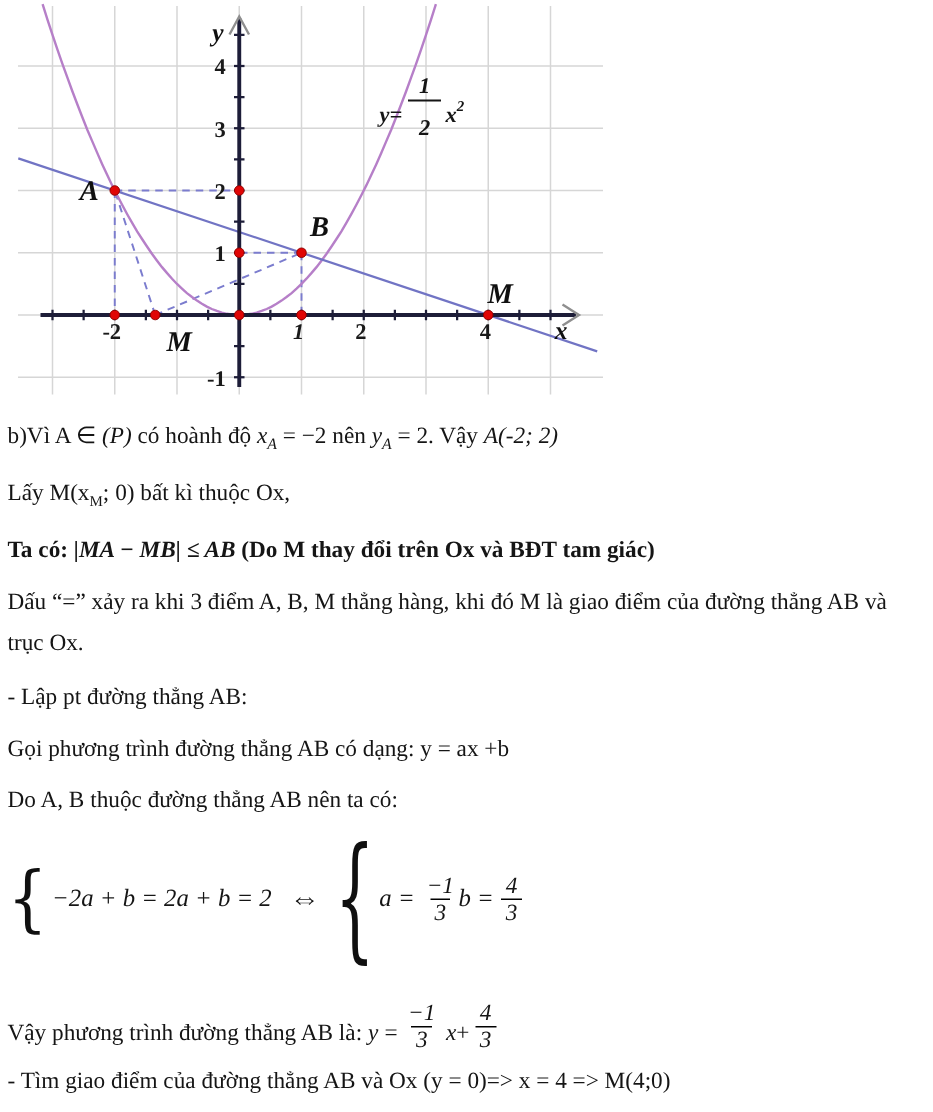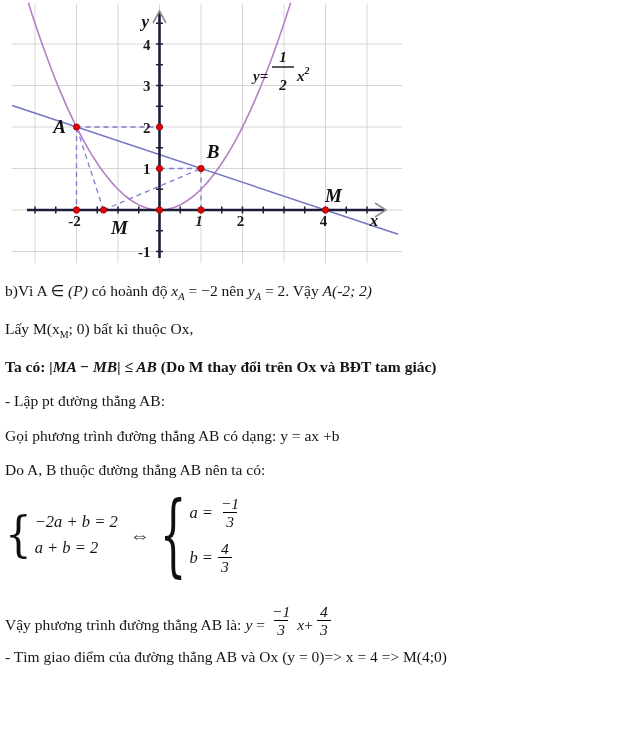--- a/index.html
+++ b/index.html
@@ -29,21 +29,21 @@
   .p6{margin-bottom:8px  !important;}
   .p7{margin-bottom:0    !important;}
   .frac{display:inline-flex;flex-direction:column;align-items:center;vertical-align:middle;line-height:17px;font-size:15.5px;}
   .frac .num{padding:0 3px;}
   .frac .den{border-top:1.3px solid #000;padding:0 3px;}
   .sysrow{display:flex;align-items:center;height:102px;margin:1px 0 1px 0;font-size:16.5px;}
   .sys{display:flex;align-items:center;}
   .brace{display:inline-block;line-height:1;font-weight:400;font-family:"DejaVu Serif",serif;color:#101010;}
   .brace-small{font-size:42px;transform:scaleY(1.15);}
   .brace-big{font-size:42px;transform:scaleY(2.15);}
-  .syscol{display:flex;flex-direction:column;margin-left:3px;}
+  .syscol{display:flex;flex-direction:row;margin-left:3px;}
   .syscol .eqline{line-height:26px;}
   .fr-line{display:flex;align-items:center;height:45px;gap:5px;}
   .iff{font-size:20px;font-weight:bold;margin:0 10px 0 12px;color:#101010;}
   .p9row{display:flex;align-items:flex-end;height:48px;margin:4px 0 6px 0 !important;}
   .p9row .gap{margin:0 4px;}
 </style>
 </head>
 <body>
 
 <div id="figure">
@@ -135,20 +135,21 @@
 </div>
 
 <div id="solution">
 
   <p class="p1"><span>b)Vì A ∈ </span><span class="mi">(P)</span><span> có hoành độ </span><span class="mi">x</span><sub class="sv">A</sub><span> = −2 nên </span><span class="mi">y</span><sub class="sv">A</sub><span> = 2. Vậy </span><span class="mi">A(-2; 2)</span></p>
 
   <p class="p2"><span>Lấy M(x</span><sub class="su">M</sub><span>; 0) bất kì thuộc Ox,</span></p>
 
   <p class="p3"><span>Ta có: </span><span class="mi">|MA − MB| ≤ AB</span><span> (Do M thay đổi trên Ox  và BĐT tam giác)</span></p>
 
+  <p class="p4"><span>Dấu “=” xảy ra khi 3 điểm A, B, M thẳng hàng, khi đó M là giao điểm của đường thẳng AB và</span><br><span>trục Ox.</span></p>
 
   <p class="p5">- Lập pt đường thẳng AB:</p>
 
   <p class="p6">Gọi phương trình đường thẳng AB có dạng: y = ax +b</p>
 
   <p class="p7">Do A, B thuộc đường thẳng AB nên ta có:</p>
 
   <div class="sysrow">
     <div class="sys">
       <span class="brace brace-small">{</span>

